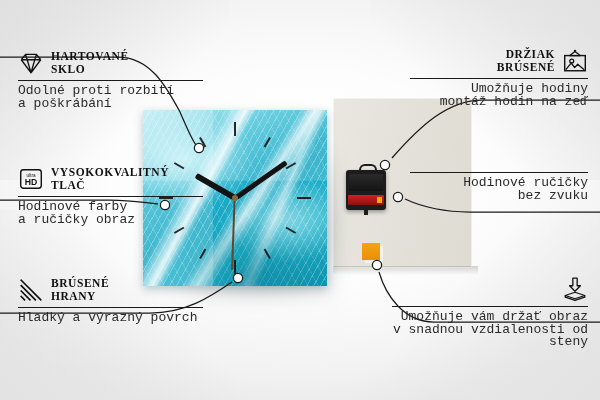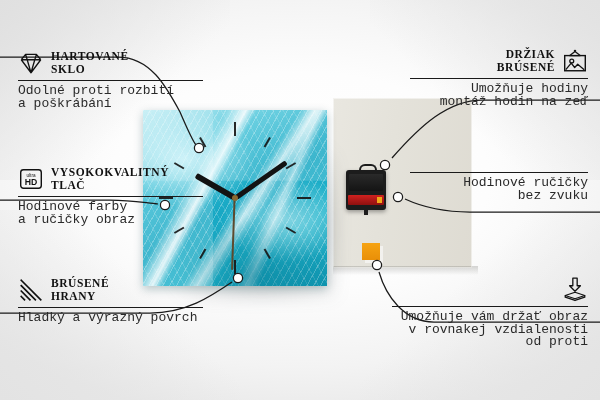--- a/index.html
+++ b/index.html
@@ -285,17 +285,17 @@
       <span class="ico">
         <svg viewBox="0 0 24 24">
           <path d="M10 2h4v7h3l-5 5-5-5h3V2z" fill="none" stroke="currentColor" stroke-width="1.2" stroke-linejoin="round"></path>
           <path d="M12 15l9 3-9 3-9-3 9-3z" fill="none" stroke="currentColor" stroke-width="1.2" stroke-linejoin="round"></path>
           <path d="M3 18v1.6l9 3 9-3V18" fill="none" stroke="currentColor" stroke-width="1.2" stroke-linejoin="round"></path>
         </svg>
       </span>
     </div>
     <div class="rule"></div>
     <div class="desc">
-      <span>Umožňuje vám držať obraz</span><br><span>v rovnakej vzdialenosti od proti</span>
+      <span>Umožňuje vám držať obraz</span><br><span>v snadnou vzdialenosti od steny</span>
     </div>
   </div>
 
 </div>
 
 </body></html>

